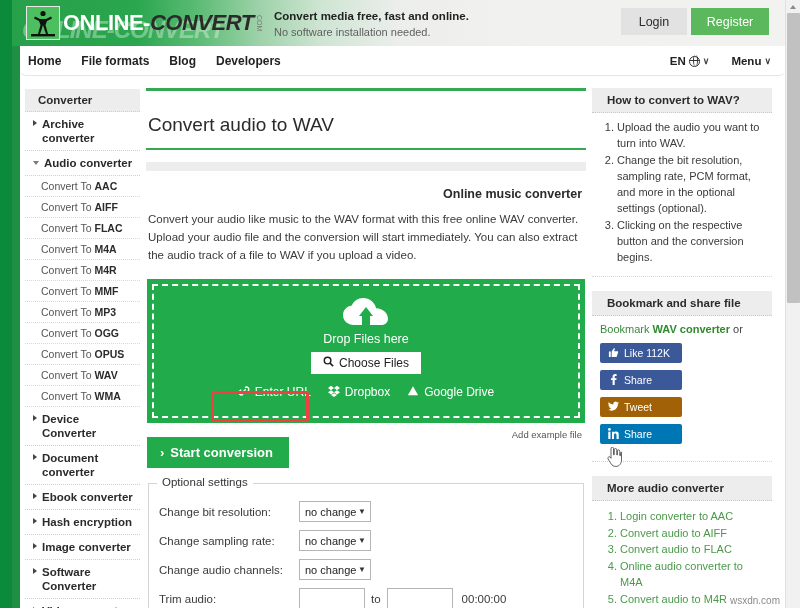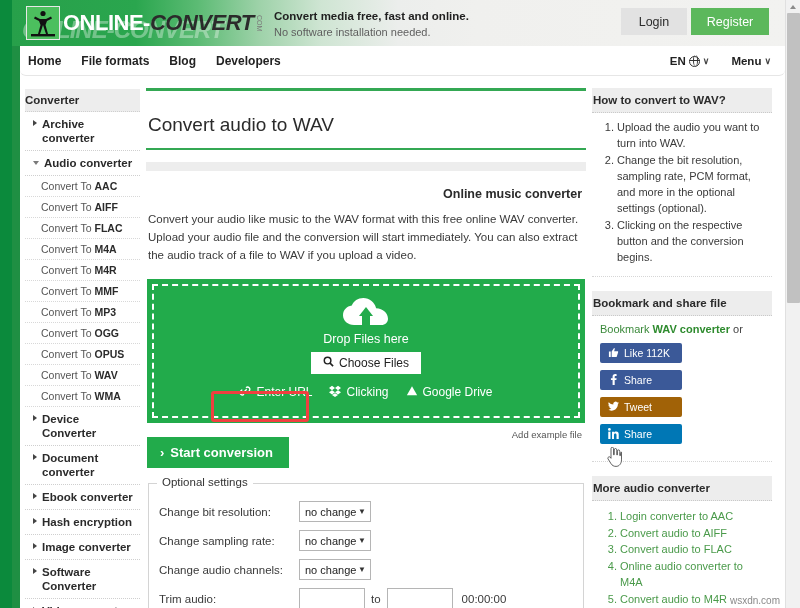--- a/index.html
+++ b/index.html
@@ -181,21 +181,21 @@
     background: #ffffff;
   }
 
   
   .lsidebar {
     position: absolute; left: 5px; top: 5px;
     width: 115px;
   }
   .lsidebar .sb-title {
     background: #ededed;
-    padding: 5px 0;
+    padding: 5px 13px;
     font-size: 11.5px; font-weight: bold; color: #2b2b2b;
     border-bottom: 1px dotted #cfcfcf;
   }
   .sb-group {
     padding: 5px 6px 5px 8px;
     font-size: 11.5px; font-weight: bold; color: #2b2b2b;
     border-bottom: 1px dotted #cfcfcf;
     display: flex; gap: 5px; align-items: flex-start;
     line-height: 1.22;
     cursor: pointer;
@@ -343,21 +343,21 @@
   .ftime { margin-left: 9px; font-size: 11.5px; color: #3a3a3a; }
 
   
   .rsidebar {
     position: absolute; left: 572px; top: 4px;
     width: 180px;
   }
   .card { margin-bottom: 14px; }
   .card-head {
     background: #ededed;
-    padding: 6px 1px;
+    padding: 6px 15px;
     font-size: 11.5px; font-weight: bold; color: #2b2b2b;
     border-bottom: 1px dotted #c9c9c9;
     position: relative;
   }
   .card-body {
     padding: 7px 8px 10px 8px;
     border-bottom: 1px dotted #d6d6d6;
   }
   .howto-list {
     margin: 0; padding-left: 17px;
@@ -552,21 +552,21 @@
                 </svg>
               </span>
               <span>Enter URL</span>
             </span>
             <span class="it">
               <span>
                 <svg width="12" height="12" viewBox="0 0 14 14">
                   <path d="M3.5 1 L0 3.5 L3.5 6 L7 3.5 Z M10.5 1 L7 3.5 L10.5 6 L14 3.5 Z M0 8.5 L3.5 11 L7 8.5 L3.5 6 Z M10.5 6 L7 8.5 L10.5 11 L14 8.5 Z M3.5 11.8 L7 13.9 L10.5 11.8 L7 9.7 Z" fill="#ffffff"></path>
                 </svg>
               </span>
-              <span>Clicking</span>
+              <span>Dropbox</span>
             </span>
             <span class="it">
               <span>
                 <svg width="12" height="12" viewBox="0 0 14 14">
                   <path d="M7 1.5 L13 12 L1 12 Z" fill="#ffffff"></path>
                 </svg>
               </span>
               <span>Google Drive</span>
             </span>
           </div>

